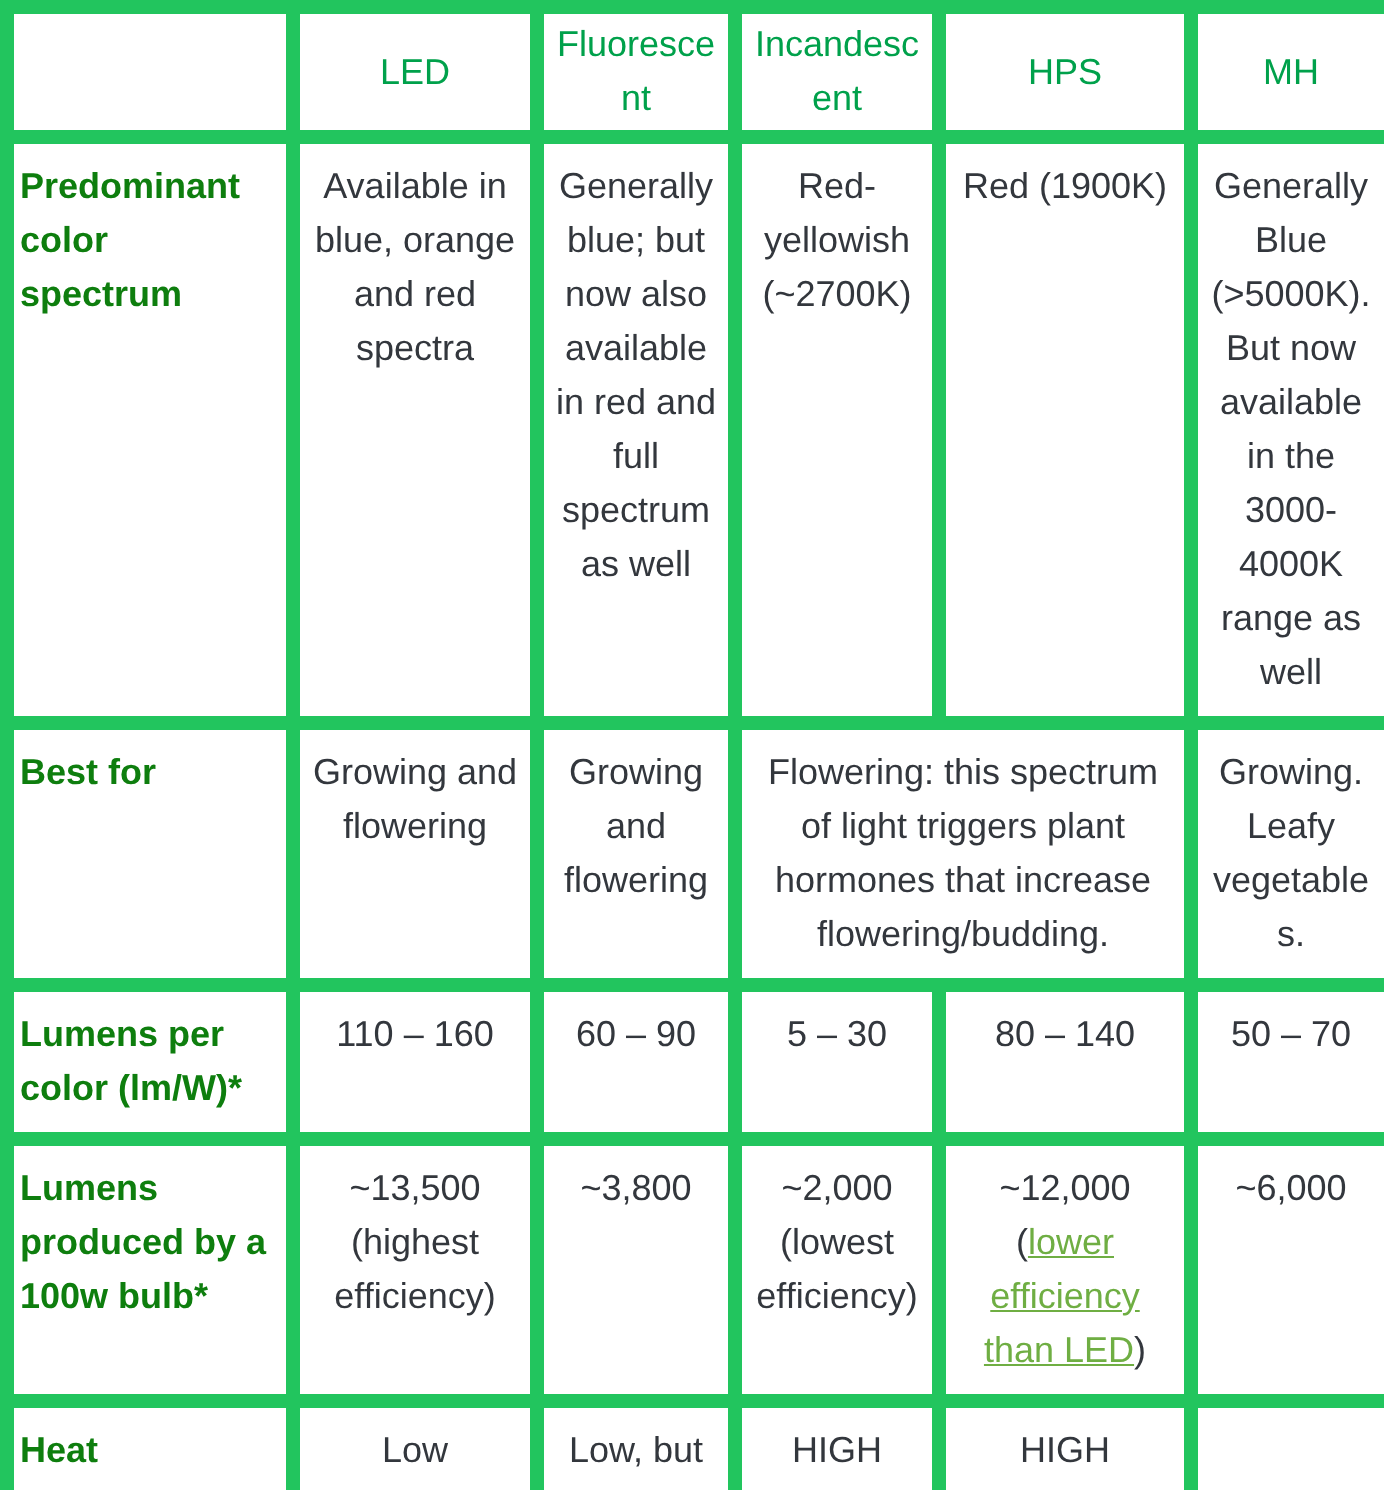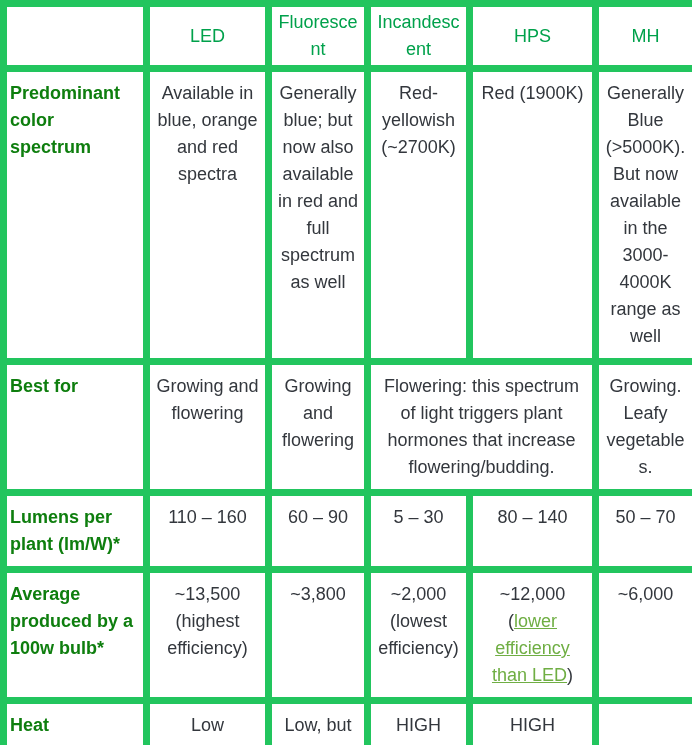--- a/index.html
+++ b/index.html
@@ -95,29 +95,29 @@
         <td>Generally Blue (&gt;5000K). But now available in the 3000-4000K range as well</td>
       </tr>
       <tr class="r-bestfor">
         <td class="rowhead">Best for</td>
         <td>Growing and flowering</td>
         <td>Growing and flowering</td>
         <td colspan="2">Flowering: this spectrum of light triggers plant hormones that increase flowering/budding.</td>
         <td>Growing. Leafy vegetables.</td>
       </tr>
       <tr class="r-lpw">
-        <td class="rowhead">Lumens per plant (lm/W)*</td>
+        <td class="rowhead">Lumens per color (lm/W)*</td>
         <td>110 – 160</td>
         <td>60 – 90</td>
         <td>5 – 30</td>
         <td>80 – 140</td>
         <td>50 – 70</td>
       </tr>
       <tr class="r-lumens">
-        <td class="rowhead">Average produced by a 100w bulb*</td>
+        <td class="rowhead">Lumens produced by a 100w bulb*</td>
         <td>~13,500 (highest efficiency)</td>
         <td>~3,800</td>
         <td>~2,000 (lowest efficiency)</td>
         <td>
           <span>~12,000 (</span><a class="greenlink">lower efficiency than LED</a><span>)</span>
         </td>
         <td>~6,000</td>
       </tr>
       <tr class="r-heat">
         <td class="rowhead">Heat generation</td>

